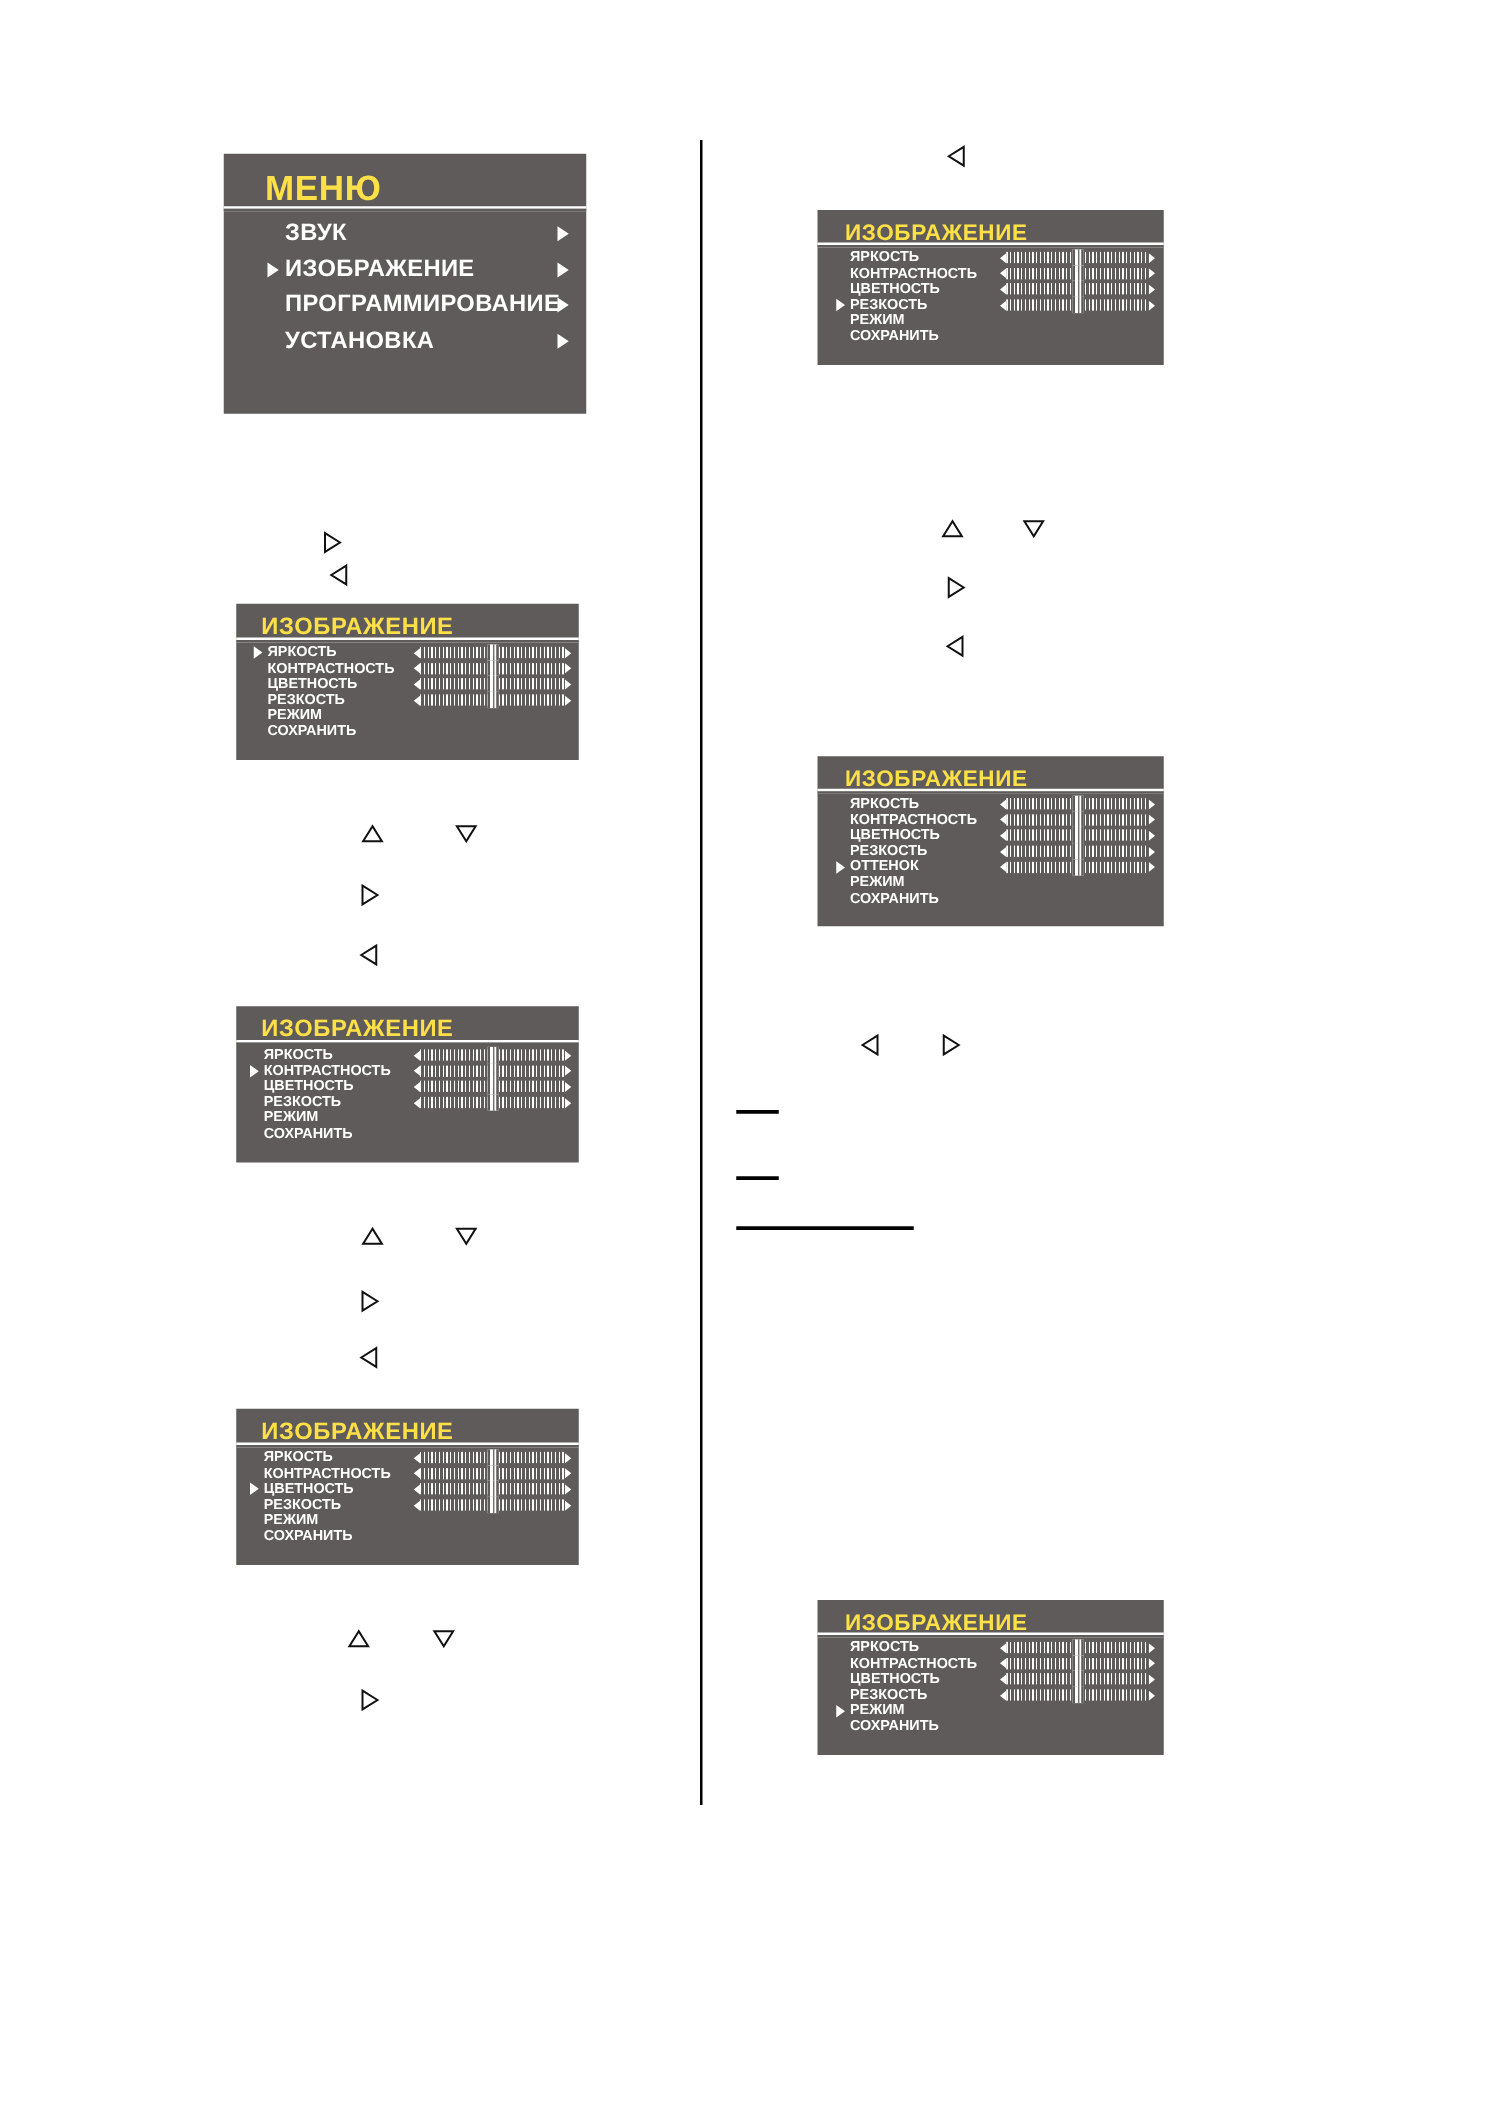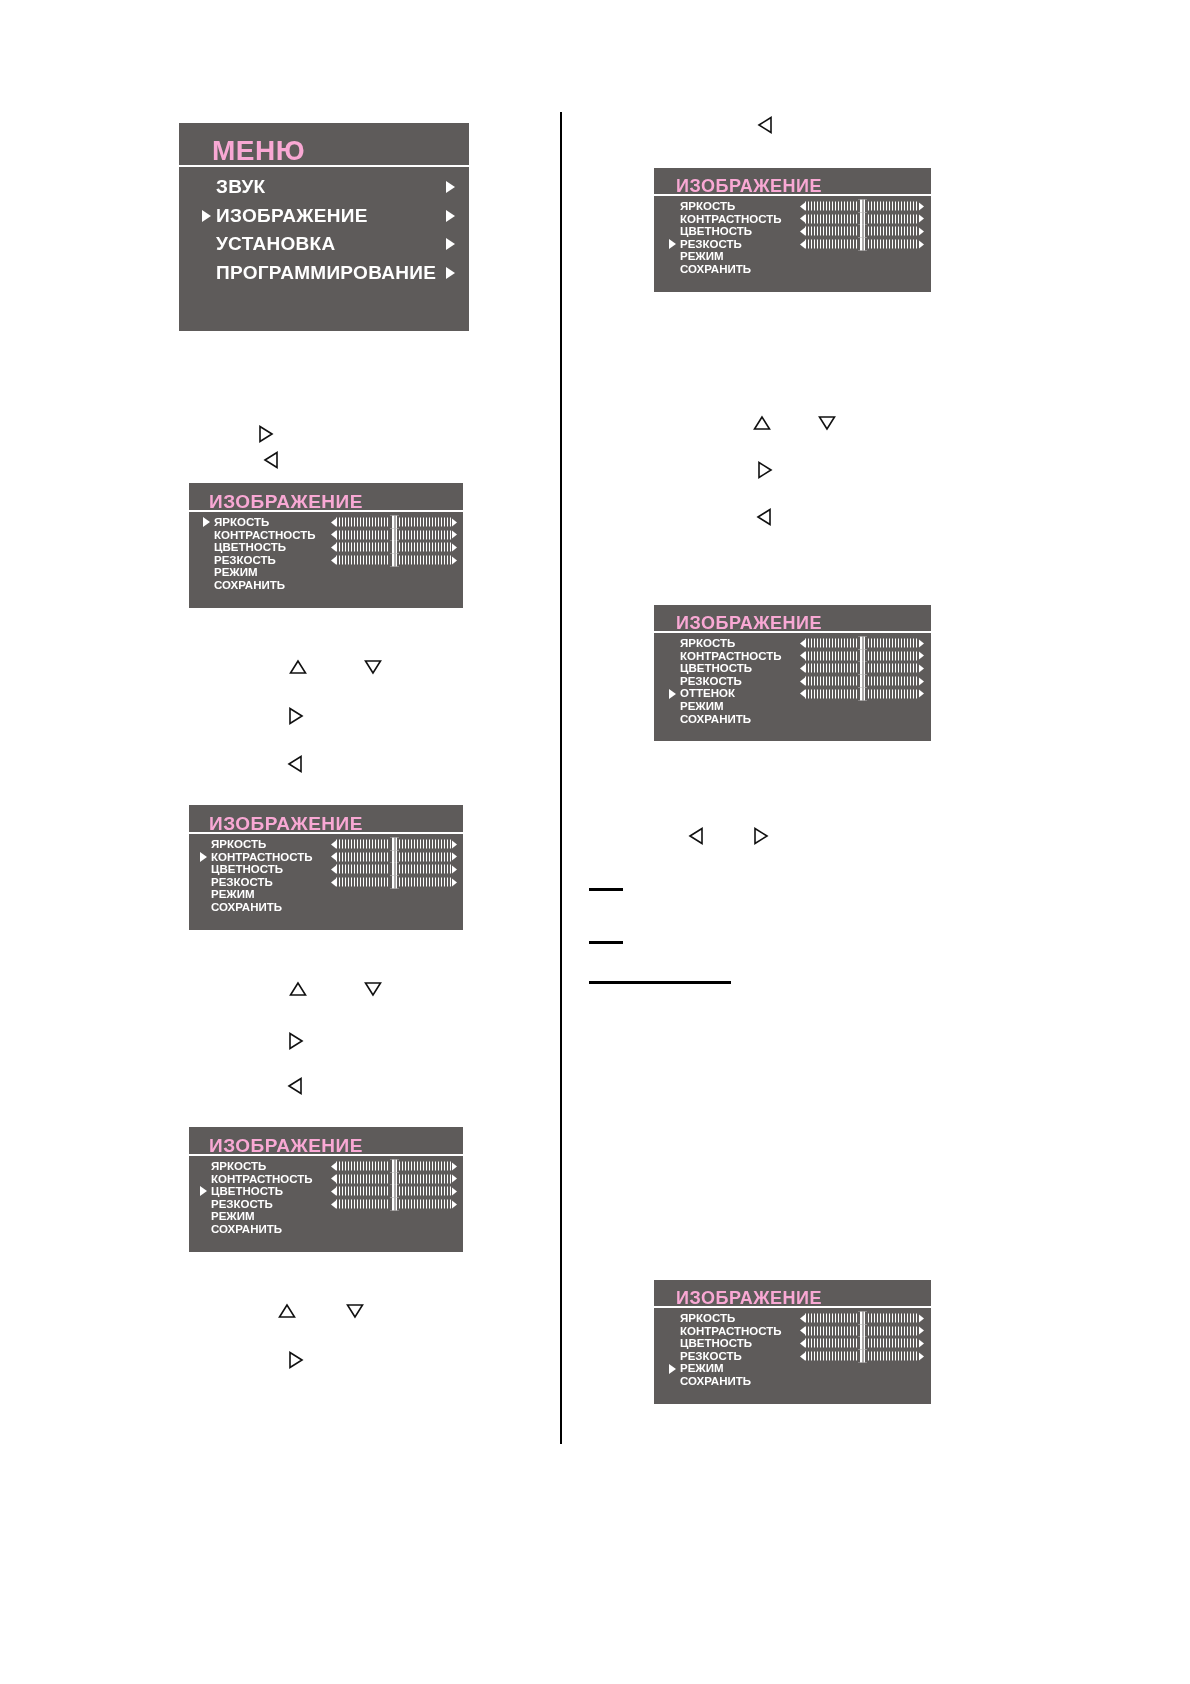--- a/index.html
+++ b/index.html
@@ -12,36 +12,36 @@
 
   
   .divider{position:absolute;background:#000;}
 
   
   .osd{
     position:absolute;background:#5e5b5a;color:#fff;
     box-sizing:border-box;
   }
   .osd-title{
-    font-weight:bold;color:#f9a8d4;letter-spacing:.5px;
+    font-weight:bold;color:#fde047;letter-spacing:.5px;
     white-space:nowrap;
   }
   .osd-rule{
     position:absolute;left:0;right:0;height:0;
     border-top:2px solid #ffffff;border-bottom:2px solid #ffffff;
   }
   .osd-rule .gap{display:block;height:2px;background:#5e5b5a;}
 
   
   .menu-panel{left:179px;top:123px;width:290px;height:208px;}
   .menu-panel .osd-title{
     position:absolute;left:33px;top:12px;font-size:28px;
   }
   .menu-panel .osd-rule{top:42px;}
-  .menu-list{position:absolute;left:4px;top:50px;right:0;}
+  .menu-list{position:absolute;left:16px;top:50px;right:0;}
   .menu-row{
     position:relative;height:28.5px;line-height:28.5px;
   }
   .menu-row .lbl{
     position:absolute;left:33px;top:0;font-size:19px;font-weight:bold;
     white-space:nowrap;letter-spacing:.3px;
   }
   .menu-row .cursor{
     position:absolute;left:19px;top:50%;transform:translateY(-50%);
     width:0;height:0;border-left:9px solid #fff;
@@ -117,26 +117,26 @@
       </div>
 
       <div class="menu-row">
         <span class="cursor"></span>
         <span class="lbl">ИЗОБРАЖЕНИЕ</span>
         <span class="chev"></span>
       </div>
 
 
       <div class="menu-row">
+        <span class="lbl">ПРОГРАММИРОВАНИЕ</span>
+        <span class="chev"></span>
+      </div>
+
+      <div class="menu-row">
         <span class="lbl">УСТАНОВКА</span>
-        <span class="chev"></span>
-      </div>
-
-      <div class="menu-row">
-        <span class="lbl">ПРОГРАММИРОВАНИЕ</span>
         <span class="chev"></span>
       </div>
 
     </div>
   </div>
 
   <div id="panels-host">
       <div class="osd pic-panel" style="left: 189px; top: 483px; width: 274px; height: 124.6px;">
         <div class="osd-title" style="left: 20px; top: 8px; font-size: 19px;">ИЗОБРАЖЕНИЕ</div>
         <div class="osd-rule" style="top: 27px;">

